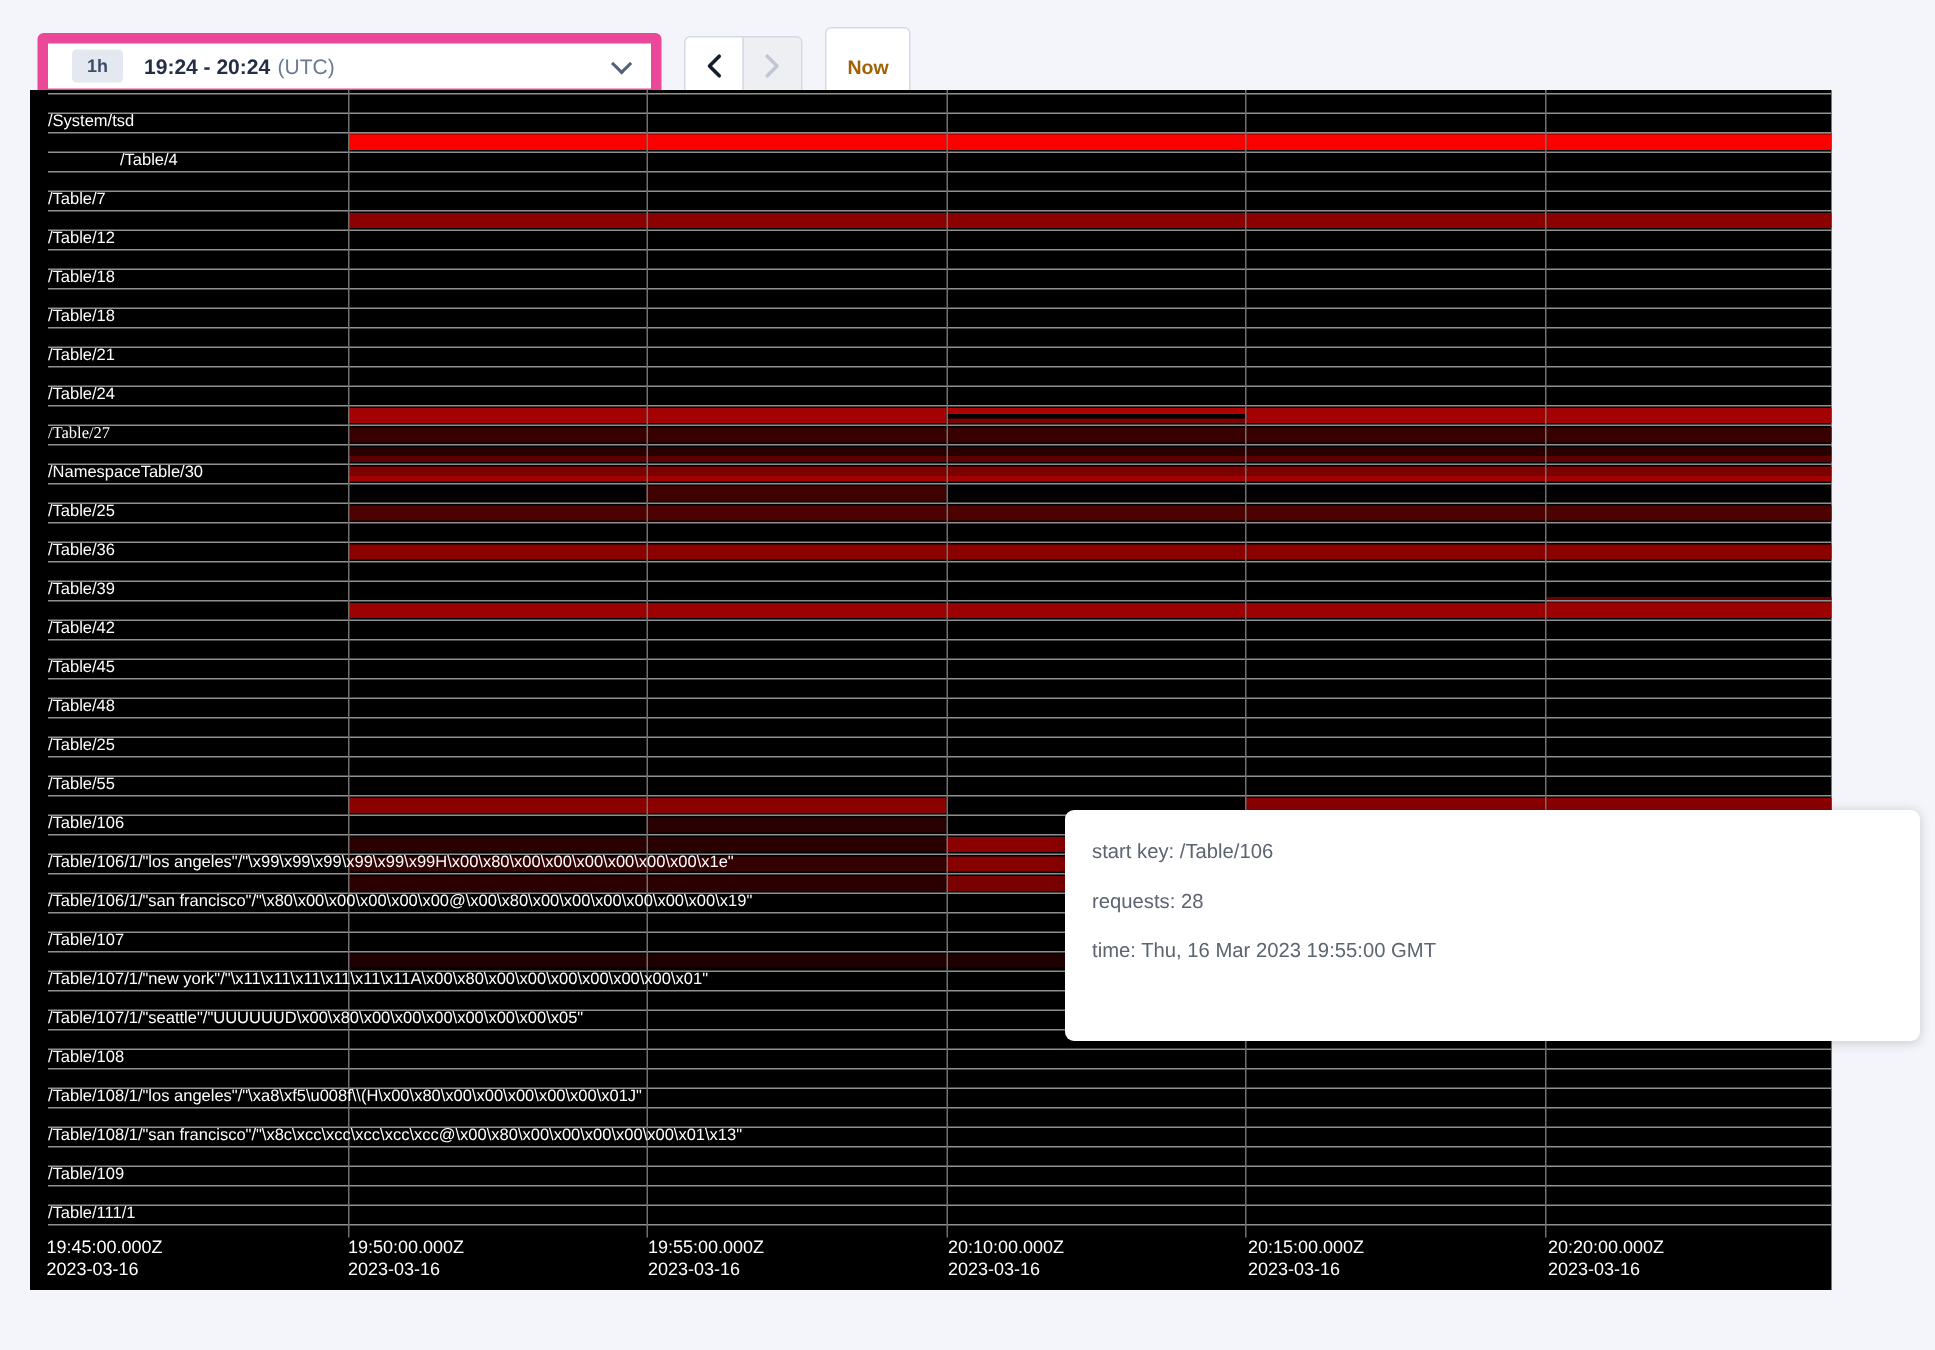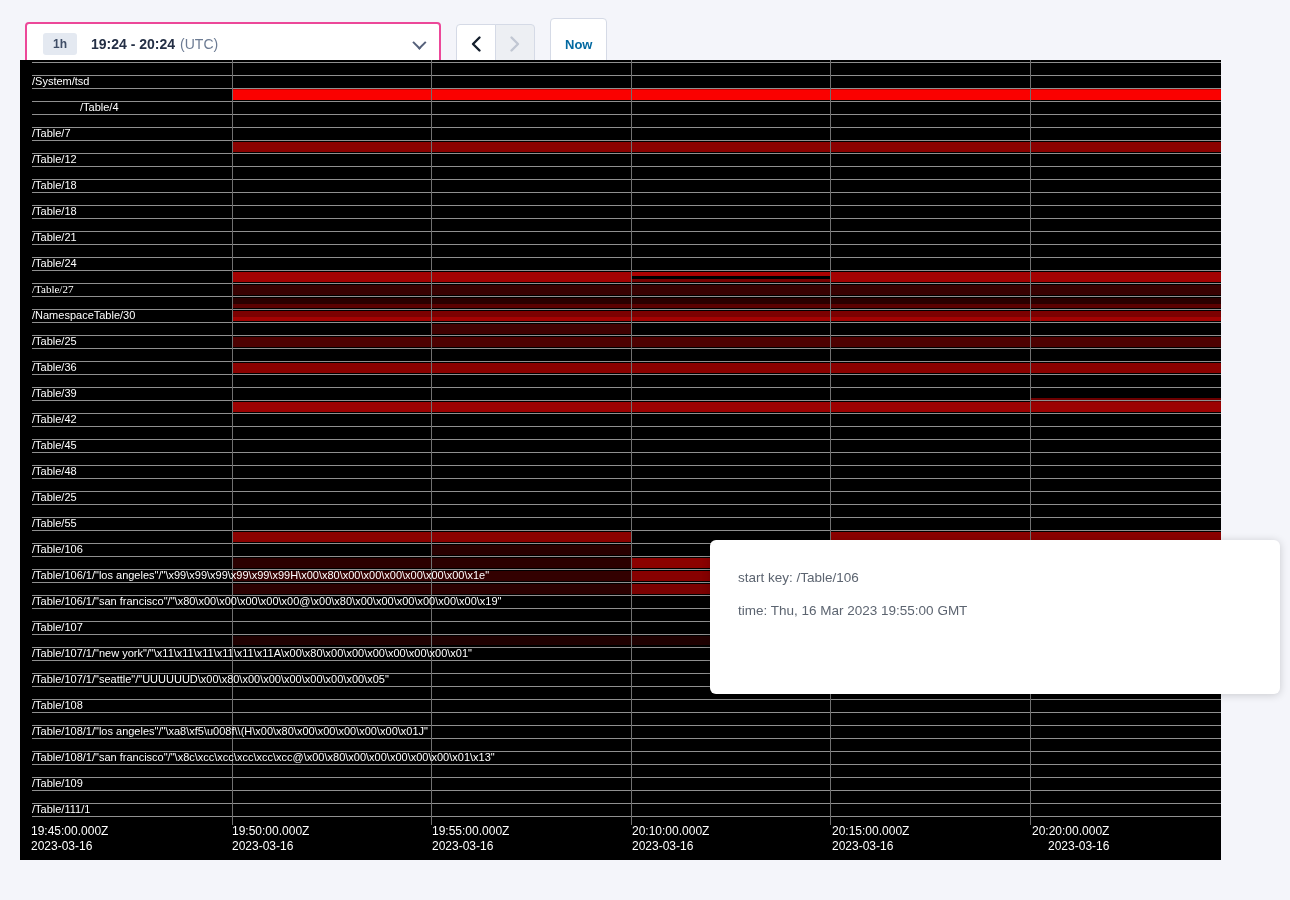--- a/index.html
+++ b/index.html
@@ -6,21 +6,21 @@
   body{
     width:1290px;height:900px;position:relative;overflow:hidden;
     background:#f4f5fa;
     font-family:"Liberation Sans",sans-serif;
   }
 
   
   .toolbar{position:absolute;left:25px;top:18px;display:flex;align-items:center;gap:15px;}
   .time-selector{
     width:416px;height:44px;box-sizing:border-box;background:#fff;
-    border:2px solid #ec4899;border-radius:4px;display:flex;align-items:center;
+    border:7px solid #ec4899;border-radius:4px;display:flex;align-items:center;
     padding:0 16px;cursor:pointer;
   }
   .duration-badge{
     background:#e4e9f1;color:#3f4d66;font-weight:700;font-size:12px;
     padding:4px 10px;border-radius:3px;margin-right:14px;
   }
   .range-text{color:#242f45;font-weight:700;font-size:14px;}
   .range-tz{color:#6c7b93;font-size:14px;margin-left:5px;}
   .chev-down{
     margin-left:auto;width:8px;height:8px;border-right:2px solid #55607a;border-bottom:2px solid #55607a;
@@ -29,41 +29,41 @@
   .nav-group{display:flex;}
   .nav-btn{
     width:40px;height:40px;box-sizing:border-box;display:flex;align-items:center;justify-content:center;
     background:#fff;border:1px solid #d5dae6;cursor:pointer;padding:0;
   }
   .nav-btn.prev{border-radius:4px 0 0 4px;}
   .nav-btn.next{border-radius:0 4px 4px 0;margin-left:-1px;background:#edeff3;cursor:default;}
   .now-btn{
     height:52px;min-width:56px;box-sizing:border-box;background:#fff;border:1px solid #d5dae6;
     border-radius:4px;font-family:"Liberation Sans",sans-serif;
-    font-size:13px;font-weight:700;color:#0369a1;padding:0 14px;cursor:pointer;
+    font-size:13px;font-weight:700;color:#a16207;padding:0 14px;cursor:pointer;
   }
 
   
   .kv{
     position:absolute;left:20px;top:60px;width:1201px;height:800px;background:#000;
   }
   .band{position:absolute;z-index:1;}
   .hline{position:absolute;left:12px;width:1189px;height:1px;background:#909090;z-index:2;}
   .vline{position:absolute;top:0;width:1px;height:765px;background:#707070;z-index:3;}
   .rowlabel{
     position:absolute;left:12px;height:13px;line-height:13px;color:#fff;font-size:11px;
     white-space:nowrap;z-index:5;letter-spacing:0;
   }
   .tick{position:absolute;top:764px;color:#fff;font-size:12px;line-height:15px;z-index:4;white-space:nowrap;}
 
   
   .kv-tooltip{
     position:absolute;left:710px;top:540px;width:570px;min-height:154px;box-sizing:border-box;
     background:#fff;border-radius:6px;box-shadow:0 1px 8px rgba(0,0,0,.18);
-    padding:28px;z-index:20;
+    padding:18px;z-index:20;
   }
   .kv-tooltip p{margin:0 0 13px 0;font-size:13.5px;line-height:20px;color:#5c6470;white-space:nowrap;}
   .kv-tooltip p:last-child{margin-bottom:0;}
 
   
   .footer{position:absolute;left:20px;top:867px;display:flex;align-items:flex-start;gap:5px;margin-top:44px;}
   .cb{
     width:14px;height:14px;border-radius:2px;background:#2b87e8;position:relative;cursor:pointer;flex:0 0 auto;
   }
   .cb.checked::after{
@@ -230,27 +230,28 @@
       <div>2023-03-16</div>
     </div>
     <div class="tick" style="left: 612px;">
       <div>20:10:00.000Z</div>
       <div>2023-03-16</div>
     </div>
     <div class="tick" style="left: 812px;">
       <div>20:15:00.000Z</div>
       <div>2023-03-16</div>
     </div>
-    <div class="tick" style="left: 1012px; text-align: right;">
+    <div class="tick" style="left: 1012px;">
       <div>20:20:00.000Z</div>
       <div>2023-03-16</div>
     </div>
   </div>
 
 <div class="kv-tooltip" id="kv-tooltip">
     <p>start key: /Table/106</p>
+    <p>requests: 28</p>
     <p>time: Thu, 16 Mar 2023 19:55:00 GMT</p>
   </div>
 
 <div class="footer">
   <span class="cb checked" id="span-cb"></span>
   <span class="cb-label">Show span boundaries</span>
 </div>
 
 </body></html>

